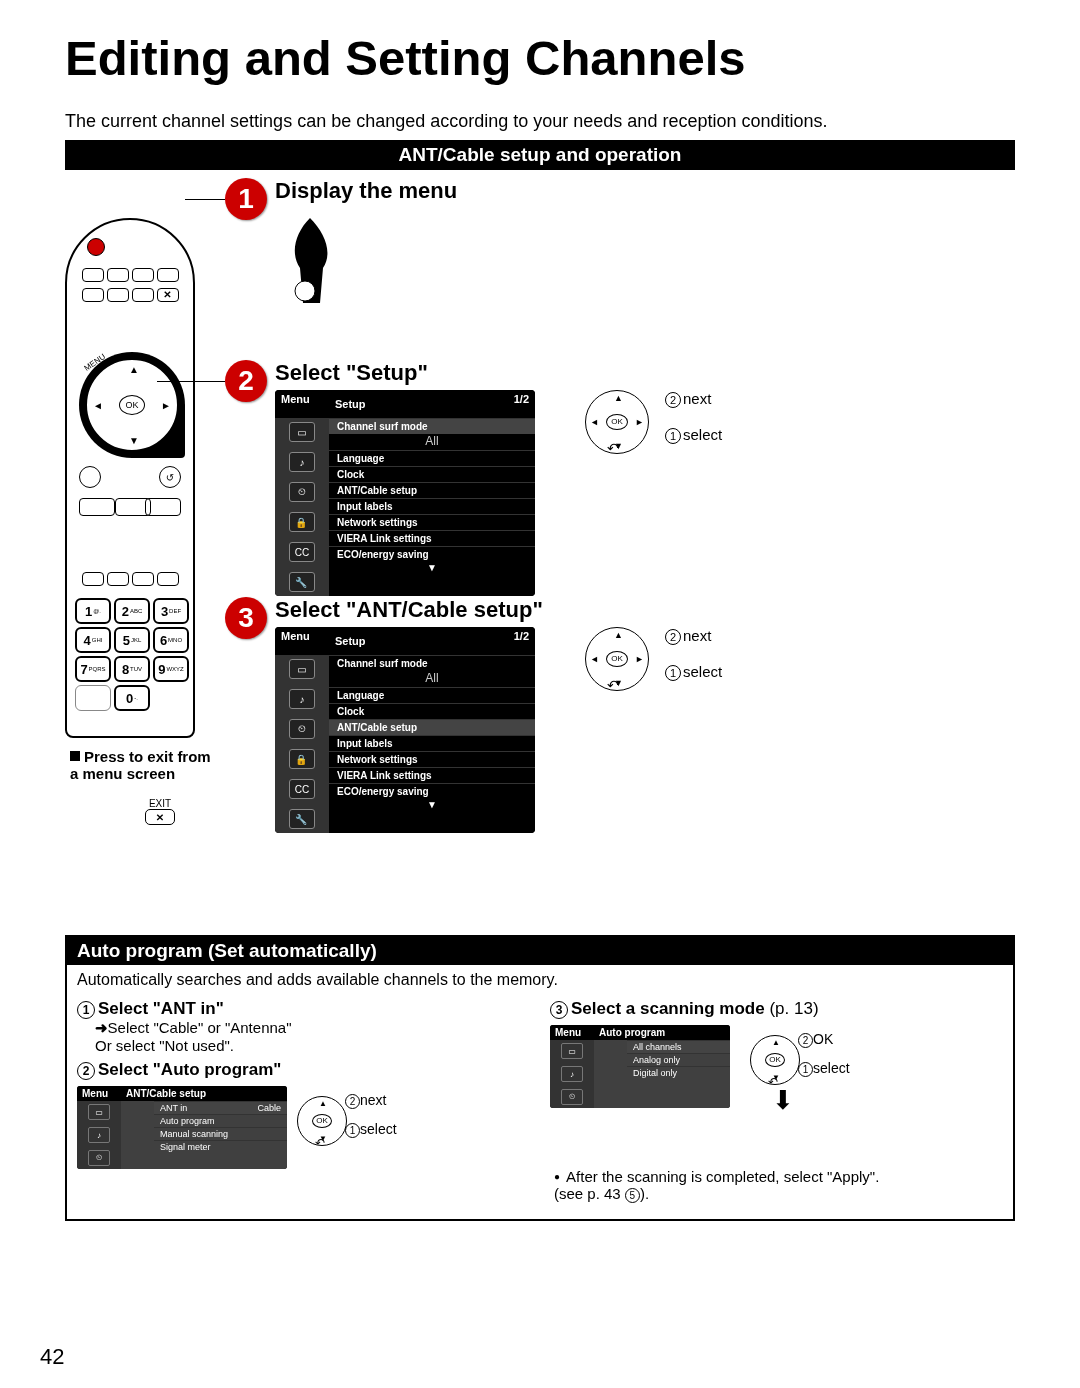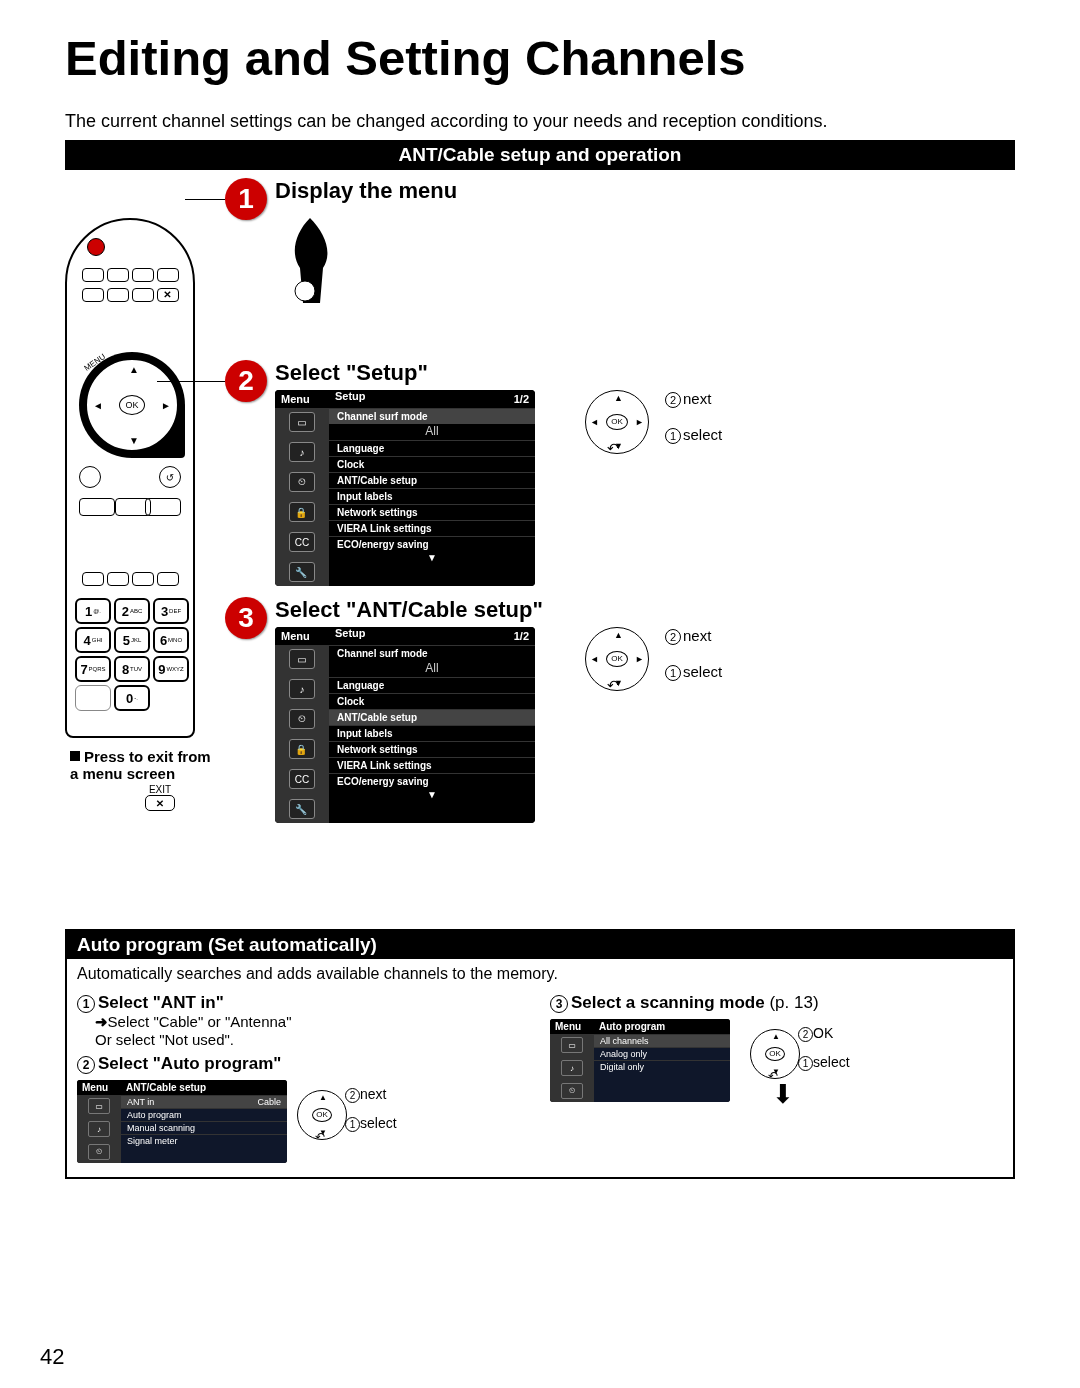--- a/index.html
+++ b/index.html
@@ -23,41 +23,41 @@
   .navwheel .tri { position: absolute; font-size: 10px; }
   .menulabel { position: absolute; top: 138px; left: 16px; font-size: 8px; transform: rotate(-35deg); }
   .circlebtn { width: 22px; height: 22px; border: 1px solid #000; border-radius: 50%; position: absolute; display:flex; align-items:center; justify-content:center; font-size:10px; }
   .rectbtn { width: 36px; height: 18px; border: 1px solid #000; border-radius: 4px; position: absolute; }
   .keypad { position: absolute; top: 378px; left: 8px; display: grid; grid-template-columns: repeat(3, 36px); grid-auto-rows: 26px; gap: 3px; }
   .key { border: 2px solid #000; border-radius: 6px; font-size: 13px; font-weight: bold; display: flex; align-items: center; justify-content: center; background: #fff; }
   .key .sub { font-size: 6px; font-weight: normal; margin-left: 1px; }
 
   .exitnote { margin-top: 10px; margin-left: 5px; font-size: 15px; font-weight: bold; }
   .exitnote .sq { display:inline-block; width:10px; height:10px; background:#000; margin-right:4px; vertical-align: 1px; }
-  .exitbtn-ill { margin-top: 2px; margin-left: 20px; font-size: 10px; text-align:center; }
+  .exitbtn-ill { margin-top: 16px; margin-left: 20px; font-size: 10px; text-align:center; }
   .exitbtn-ill .b { width: 30px; height: 16px; border: 1px solid #000; border-radius: 5px; display: inline-flex; align-items:center; justify-content:center; font-weight:bold; }
 
   
   .stepnum { width: 42px; height: 42px; border-radius: 50%; background: #c00; color: #fff; font-weight: bold; font-size: 28px; display: flex; align-items: center; justify-content: center; position: absolute; left: -20px; box-shadow: 1px 1px 2px rgba(0,0,0,.4); }
   .stephead { font-size: 22px; font-weight: bold; margin-left: 30px; }
 
   .step { position: relative; margin-bottom: 12px; }
   .step1 { height: 170px; }
   .step2 { height: 225px; }
   .step3 { height: 210px; }
 
   
   .handpoint { position: absolute; top: 35px; left: 30px; width: 70px; height: 100px;}
   .handpoint svg { width:100%; height:100%; }
 
   
   .osd { position: absolute; left: 30px; top: 30px; width: 260px; background: #000; color: #fff; font-size: 11px; border-radius: 4px; overflow: hidden; }
   .osd .hdr { display: flex; background: #000; font-weight: bold; }
   .osd .hdr .m { width: 54px; padding: 3px 6px; }
-  .osd .hdr .s { flex:1; padding: 0 6px; }
+  .osd .hdr .s { flex:1; padding: 8px 6px; }
   .osd .hdr .p { padding: 3px 6px; }
   .osd .body { display: flex; }
   .osd .iconcol { width: 54px; background: #333; display:flex; flex-direction:column; align-items:center; padding:4px 0; gap:10px; }
   .osd .iconcol .ic { width: 26px; height: 20px; border:1px solid #888; border-radius:3px; background:#222; font-size:10px; display:flex; align-items:center; justify-content:center; }
   .osd .listcol { flex: 1; background: #000; }
   .osd .row { border-top: 1px solid #333; padding: 2px 8px; font-weight: bold; font-size: 10px; }
   .osd .row.sel { background: #444; }
   .osd .sub { text-align:center; color:#ccc; font-size:12px; padding-bottom:2px; }
   .osd .arrowdown { text-align:center; font-size:10px; }
 
@@ -82,21 +82,21 @@
   .indent { margin-left: 18px; font-size: 15px; }
   .indent .arrr { font-weight: bold; }
 
   .mini-osd { position: relative; margin-top: 6px; width: 210px; background: #000; color: #fff; font-size: 10px; border-radius: 3px; overflow: hidden; }
   .mini-osd .hdr { display:flex; font-weight:bold; background:#000; }
   .mini-osd .hdr .m { width:44px; padding:2px 5px; }
   .mini-osd .hdr .s { flex:1; padding:2px 5px; }
   .mini-osd .body { display:flex; }
   .mini-osd .iconcol { width:44px; background:#333; display:flex; flex-direction:column; align-items:center; padding:3px 0; gap:7px; }
   .mini-osd .ic { width:22px; height:16px; border:1px solid #777; border-radius:2px; font-size:8px; display:flex; align-items:center; justify-content:center; }
-  .mini-osd .listcol { flex:1; background:#0f172a; }
+  .mini-osd .listcol { flex:1; background:#404040;padding-left:33px; }
   .mini-osd .row { border-top:1px solid #333; padding:1px 6px; font-size:9px; display:flex; justify-content:space-between; }
   .mini-osd .row.sel { background:#444; }
 
   .navdia-sm { position:absolute; left: 220px; top: 10px; font-size:14px; width:180px; }
   .navdia-sm .wheel { width:50px; height:50px; border:1px solid #000; border-radius:50%; position:relative; }
   .navdia-sm .ok { position:absolute; top:50%; left:50%; transform:translate(-50%,-50%); width:20px; height:14px; border:1px solid #000; border-radius:50%; font-size:8px; text-align:center; line-height:12px; }
   .navdia-sm .lbls { position:absolute; left:48px; top:-4px; }
   .navdia-sm .lbl { white-space:nowrap; margin-bottom:12px; }
   .navdia-sm .cn { display:inline-block; width:15px; height:15px; border:1px solid #000; border-radius:50%; text-align:center; font-size:10px; line-height:13px; }
 
@@ -415,19 +415,20 @@
             <div style="position:absolute;top:40px;left:18px;font-size:12px;">↶</div>
             <div class="lbls">
               <div class="lbl"><span class="cn">2</span><span>OK</span></div>
               <div class="lbl"><span class="cn">1</span><span>select</span></div>
             </div>
           </div>
           <div style="position:absolute; top:60px; left:222px; font-size:26px;">⬇</div>
         </div>
 
         <ul class="bullets">
+          <li><span>After the scanning is completed, select "Apply".</span><br><span>(see p. 43 </span><span class="cn-inline">5</span><span>).</span></li>
         </ul>
       </div>
     </div>
   </div>
 </div>
 
 <div class="pagenum">42</div>
 
 </body></html>

